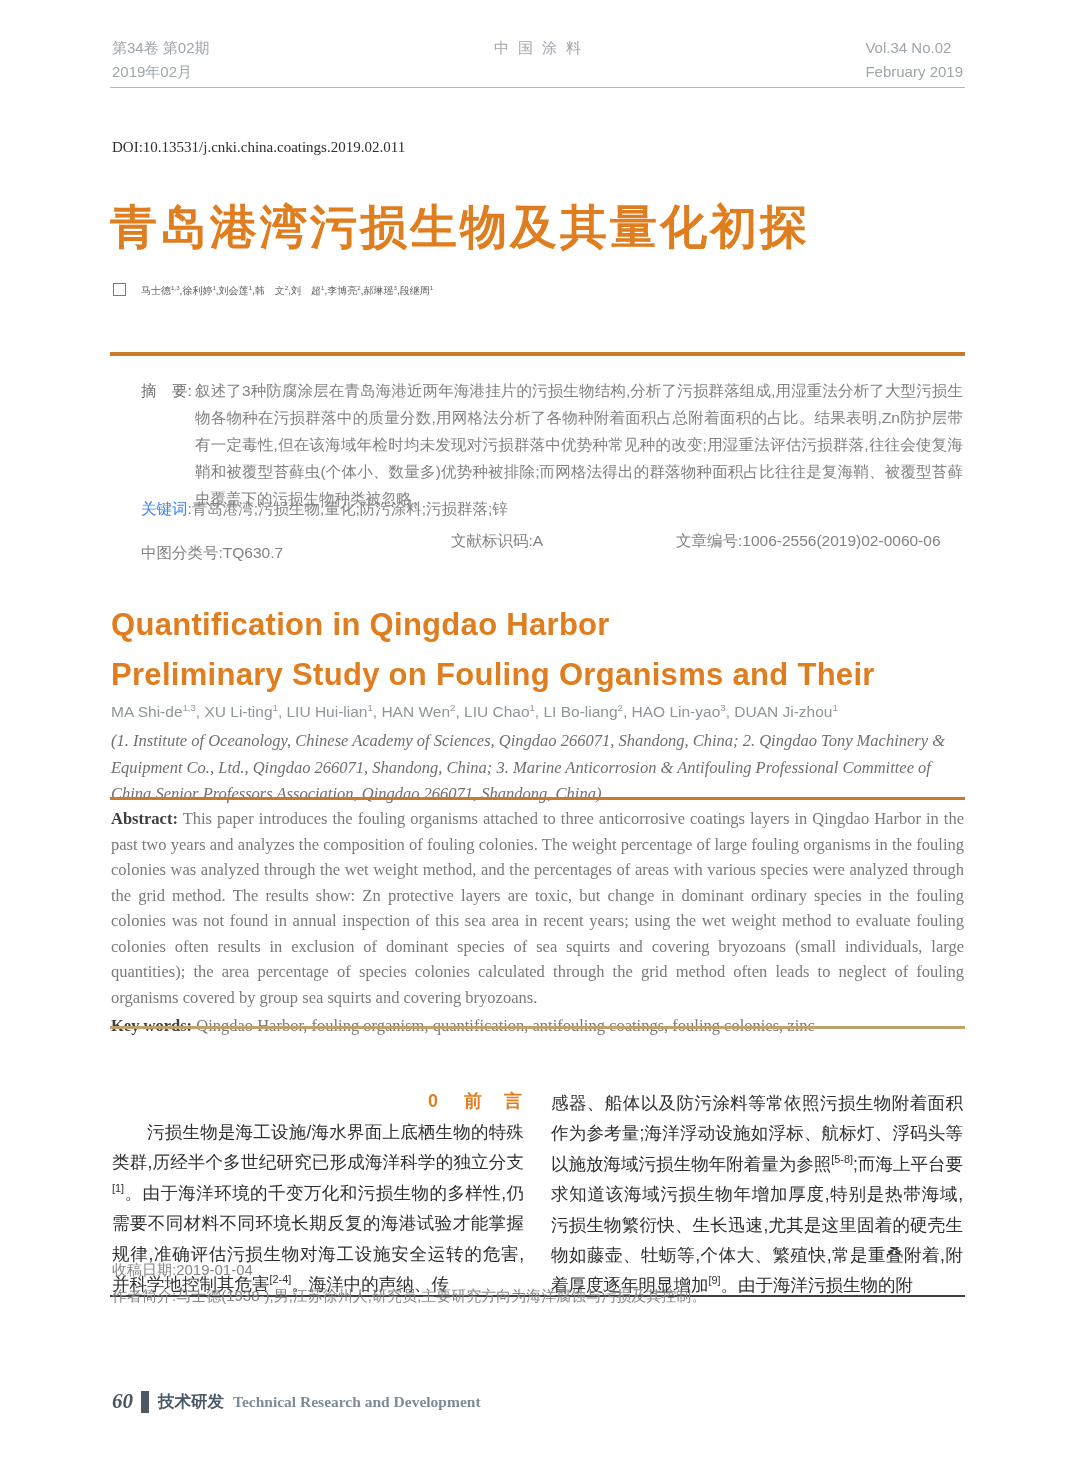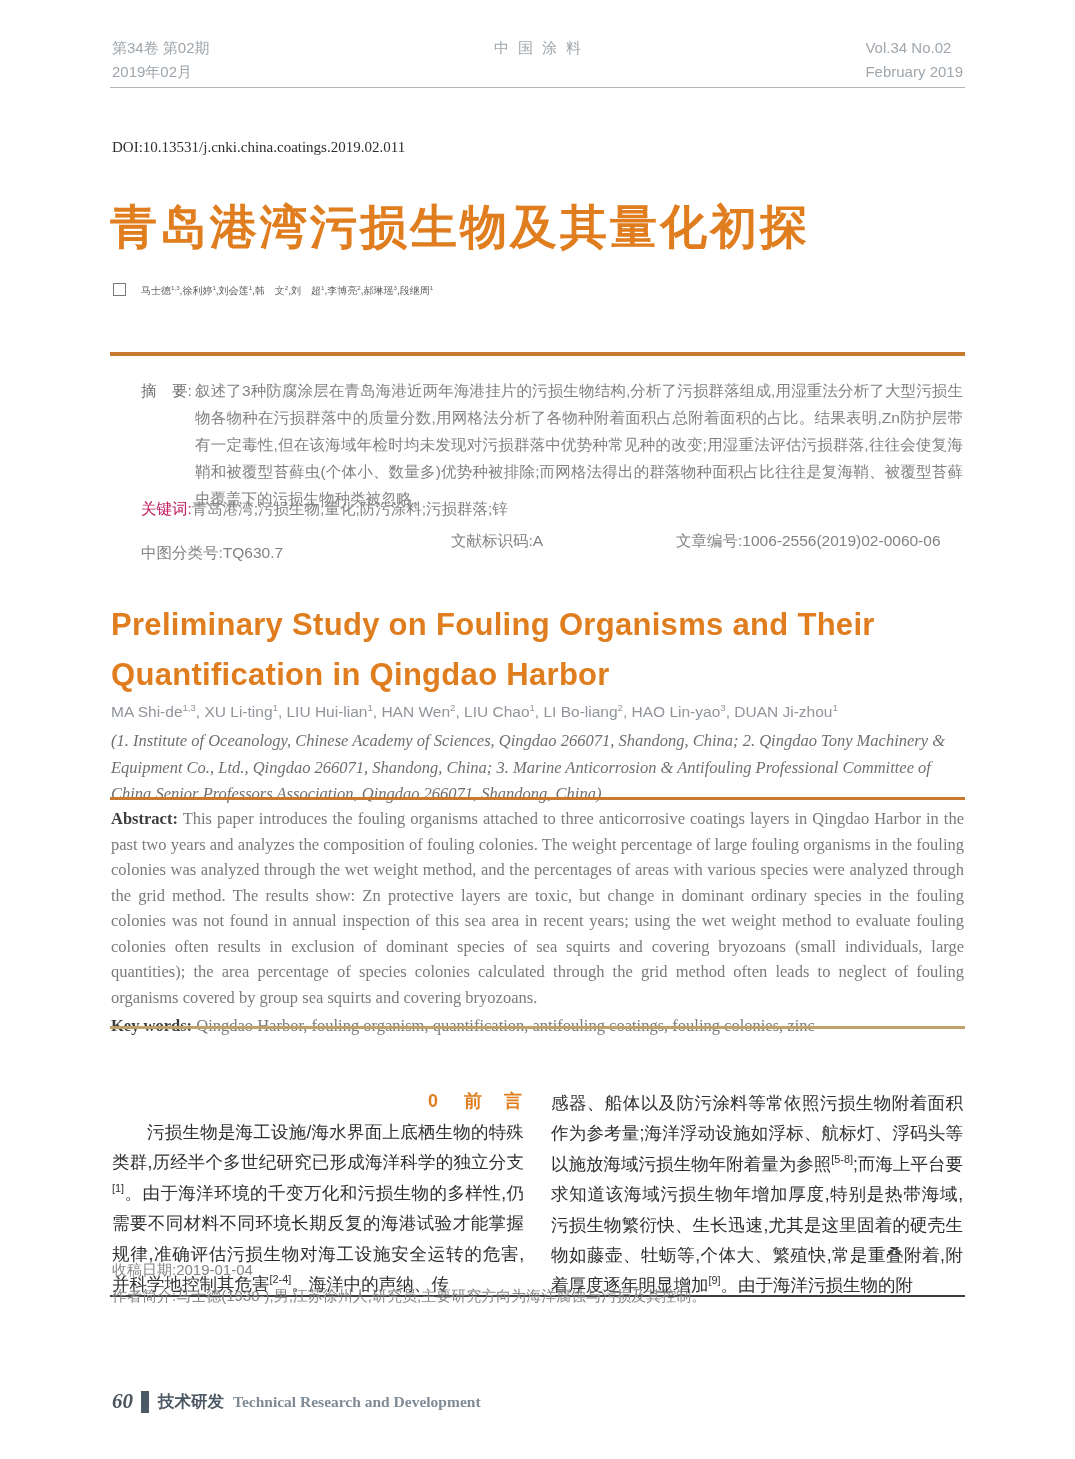--- a/index.html
+++ b/index.html
@@ -38,21 +38,21 @@
   .rule-1{top:352px;height:4px;}
   .rule-2{top:797px;height:3px;}
   .rule-tan{top:1026px;left:110px;width:855px;height:3px;background:#C0A26B;}
   .rule-thin{top:1295px;left:110px;width:855px;height:2px;background:#3f3f3f;}
 
   
   .abstract-cn{top:377px;left:141px;width:822px;font-size:15.5px;line-height:27px;
     color:#828282;text-align:justify;padding-left:54px;box-sizing:border-box;}
   .abstract-cn .lbl{position:absolute;left:0;top:0;color:#6e6e6e;}
   .keywords-cn{top:499px;left:141px;width:822px;font-size:15.5px;color:#828282;}
-  .keywords-cn .lbl{color:#be185d;}
+  .keywords-cn .lbl{color:#3b82f6;}
   .class-row{top:531px;left:141px;width:822px;height:22px;font-size:15.5px;color:#828282;}
   .class-row .clc{position:absolute;left:0;margin-top:12px;}
   .class-row .dcode{position:absolute;left:310px;}
   .class-row .aid{position:absolute;left:535px;}
 
   
   .title-en{top:600px;left:111px;width:860px;font-size:31px;font-weight:bold;
     color:#DF7D1F;line-height:50px;letter-spacing:0.3px;}
   .authors-en{top:703px;left:111px;width:855px;font-size:15.5px;color:#8F959B;}
   .affil-en{top:728px;left:111px;width:853px;font-family:"Liberation Serif","DejaVu Serif",serif;
@@ -125,22 +125,22 @@
     <span class="lbl">关键词:</span><span>青岛港湾;污损生物;量化;防污涂料;污损群落;锌</span>
   </div>
 
   <div class="abs class-row">
     <span class="clc">中图分类号:TQ630.7</span>
     <span class="dcode">文献标识码:A</span>
     <span class="aid">文章编号:1006-2556(2019)02-0060-06</span>
   </div>
 
   <div class="abs title-en">
+    <div>Quantification in Qingdao Harbor</div>
     <div>Preliminary Study on Fouling Organisms and Their</div>
-    <div>Quantification in Qingdao Harbor</div>
   </div>
 
   <div class="abs authors-en"><span>MA Shi-de</span><sup>1,3</sup><span>, XU Li-ting</span><sup>1</sup><span>, LIU Hui-lian</span><sup>1</sup><span>, HAN Wen</span><sup>2</sup><span>, LIU Chao</span><sup>1</sup><span>, LI Bo-liang</span><sup>2</sup><span>, HAO Lin-yao</span><sup>3</sup><span>, DUAN Ji-zhou</span><sup>1</sup></div>
 
   <div class="abs affil-en">(1. Institute of Oceanology, Chinese Academy of Sciences, Qingdao 266071, Shandong, China; 2. Qingdao Tony Machinery &amp; Equipment Co., Ltd., Qingdao 266071, Shandong, China; 3. Marine Anticorrosion &amp; Antifouling Professional Committee of China Senior Professors Association, Qingdao 266071, Shandong, China)</div>
 
   <div class="abs rule-orange rule-2"></div>
 
   <div class="abs abstract-en">
     <div>

